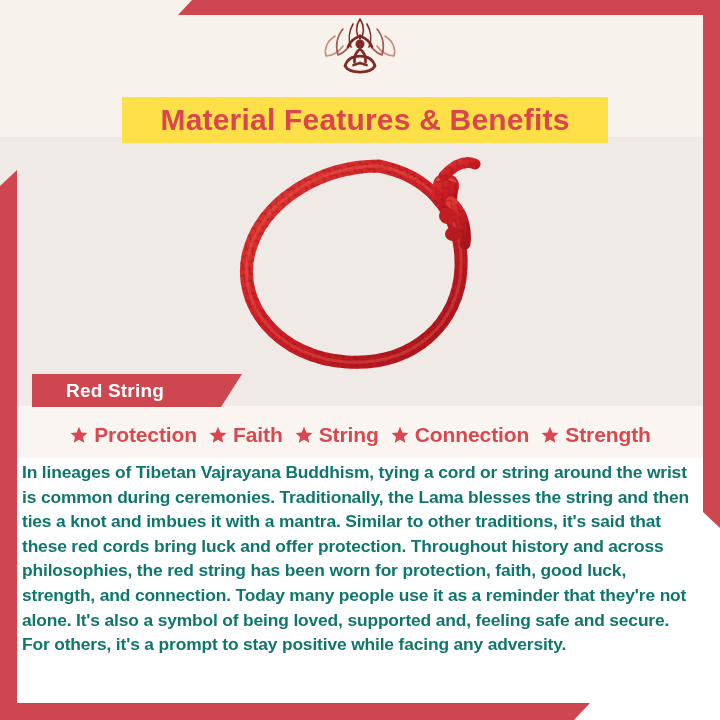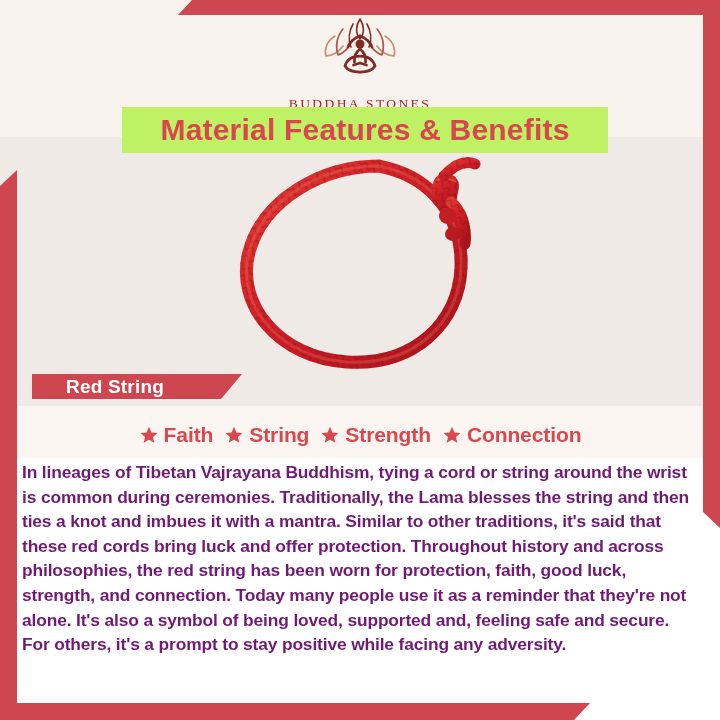--- a/index.html
+++ b/index.html
@@ -64,41 +64,41 @@
   .logo-mark { width: 112px; height: 62px; display: block; }
   .logo-text {
     margin-top: 18px;
     font-family: "Liberation Serif", serif;
     font-size: 13.5px; letter-spacing: 2.4px;
     color: #b91c1c; font-weight: 400;
   }
 
   
   .title-banner {
-    position: absolute; left: 122px; top: 107px; width: 486px; height: 46px;
-    background: #bef264;
+    position: absolute; left: 122px; top: 97px; width: 486px; height: 46px;
+    background: #fde047;
     display: flex; align-items: center; justify-content: center; text-align: center;
   }
   .title-banner h1 {
     font-size: 30px; font-weight: 700; color: #d64council;
     color: #d9464f;
     letter-spacing: 0.2px;
     white-space: nowrap;
   }
 
   
   .product-area {
     position: absolute; left: 0; top: 140px; width: 720px; height: 246px;
     display: flex; align-items: center; justify-content: center;
   }
   .product-svg { display: block; }
 
   
   .tag {
-    position: absolute; left: 32px; top: 374px; width: 210px; height: 25px;
+    position: absolute; left: 32px; top: 374px; width: 210px; height: 33px;
     background: #cd4650;
     clip-path: polygon(0 0, 100% 0, calc(100% - 21px) 100%, 0 100%);
     display: flex; align-items: center;
   }
   .tag-label {
     color: #ffffff; font-size: 19px; font-weight: 700;
     padding-left: 34px; letter-spacing: 0.2px; white-space: nowrap;
   }
 
   
@@ -117,21 +117,21 @@
   }
   .benefit-label {
     font-size: 21px; font-weight: 700; color: #d9484f;
     letter-spacing: -0.1px;
   }
 
   
   .body-copy {
     position: absolute; left: 22px; top: 460px; width: 672px;
     font-size: 17.4px; line-height: 24.6px;
-    color: #701a75; font-weight: 600;
+    color: #0f766e; font-weight: 600;
     letter-spacing: -0.15px;
     text-align: left;
   }
 </style>
 </head>
 <body>
 
 <div id="page">
 
   <div class="band-top"></div>
@@ -239,37 +239,43 @@
 
   <div class="tag">
     <span class="tag-label">Red String</span>
   </div>
 
   <div class="benefits">
     <div class="benefit">
       <svg class="star-icon" viewBox="0 0 24 24" aria-hidden="true">
         <path d="M12 2.2 L14.9 8.9 L22.2 9.5 L16.7 14.3 L18.4 21.4 L12 17.6 L5.6 21.4 L7.3 14.3 L1.8 9.5 L9.1 8.9 Z" fill="#d9484f"></path>
       </svg>
+      <span class="benefit-label">Protection</span>
+    </div>
+    <div class="benefit">
+      <svg class="star-icon" viewBox="0 0 24 24" aria-hidden="true">
+        <path d="M12 2.2 L14.9 8.9 L22.2 9.5 L16.7 14.3 L18.4 21.4 L12 17.6 L5.6 21.4 L7.3 14.3 L1.8 9.5 L9.1 8.9 Z" fill="#d9484f"></path>
+      </svg>
       <span class="benefit-label">Faith</span>
     </div>
     <div class="benefit">
       <svg class="star-icon" viewBox="0 0 24 24" aria-hidden="true">
         <path d="M12 2.2 L14.9 8.9 L22.2 9.5 L16.7 14.3 L18.4 21.4 L12 17.6 L5.6 21.4 L7.3 14.3 L1.8 9.5 L9.1 8.9 Z" fill="#d9484f"></path>
       </svg>
       <span class="benefit-label">String</span>
     </div>
     <div class="benefit">
       <svg class="star-icon" viewBox="0 0 24 24" aria-hidden="true">
         <path d="M12 2.2 L14.9 8.9 L22.2 9.5 L16.7 14.3 L18.4 21.4 L12 17.6 L5.6 21.4 L7.3 14.3 L1.8 9.5 L9.1 8.9 Z" fill="#d9484f"></path>
       </svg>
+      <span class="benefit-label">Connection</span>
+    </div>
+    <div class="benefit">
+      <svg class="star-icon" viewBox="0 0 24 24" aria-hidden="true">
+        <path d="M12 2.2 L14.9 8.9 L22.2 9.5 L16.7 14.3 L18.4 21.4 L12 17.6 L5.6 21.4 L7.3 14.3 L1.8 9.5 L9.1 8.9 Z" fill="#d9484f"></path>
+      </svg>
       <span class="benefit-label">Strength</span>
     </div>
-    <div class="benefit">
-      <svg class="star-icon" viewBox="0 0 24 24" aria-hidden="true">
-        <path d="M12 2.2 L14.9 8.9 L22.2 9.5 L16.7 14.3 L18.4 21.4 L12 17.6 L5.6 21.4 L7.3 14.3 L1.8 9.5 L9.1 8.9 Z" fill="#d9484f"></path>
-      </svg>
-      <span class="benefit-label">Connection</span>
-    </div>
   </div>
 
   <p class="body-copy">In lineages of Tibetan Vajrayana Buddhism, tying a cord or string around the wrist is common during ceremonies. Traditionally, the Lama blesses the string and then ties a knot and imbues it with a mantra. Similar to other traditions, it's said that these red cords bring luck and offer protection. Throughout history and across philosophies, the red string has been worn for protection, faith, good luck, strength, and connection. Today many people use it as a reminder that they're not alone. It's also a symbol of being loved, supported and, feeling safe and secure. For others, it's a prompt to stay positive while facing any adversity.</p>
 
 </div>
 
 </body></html>

